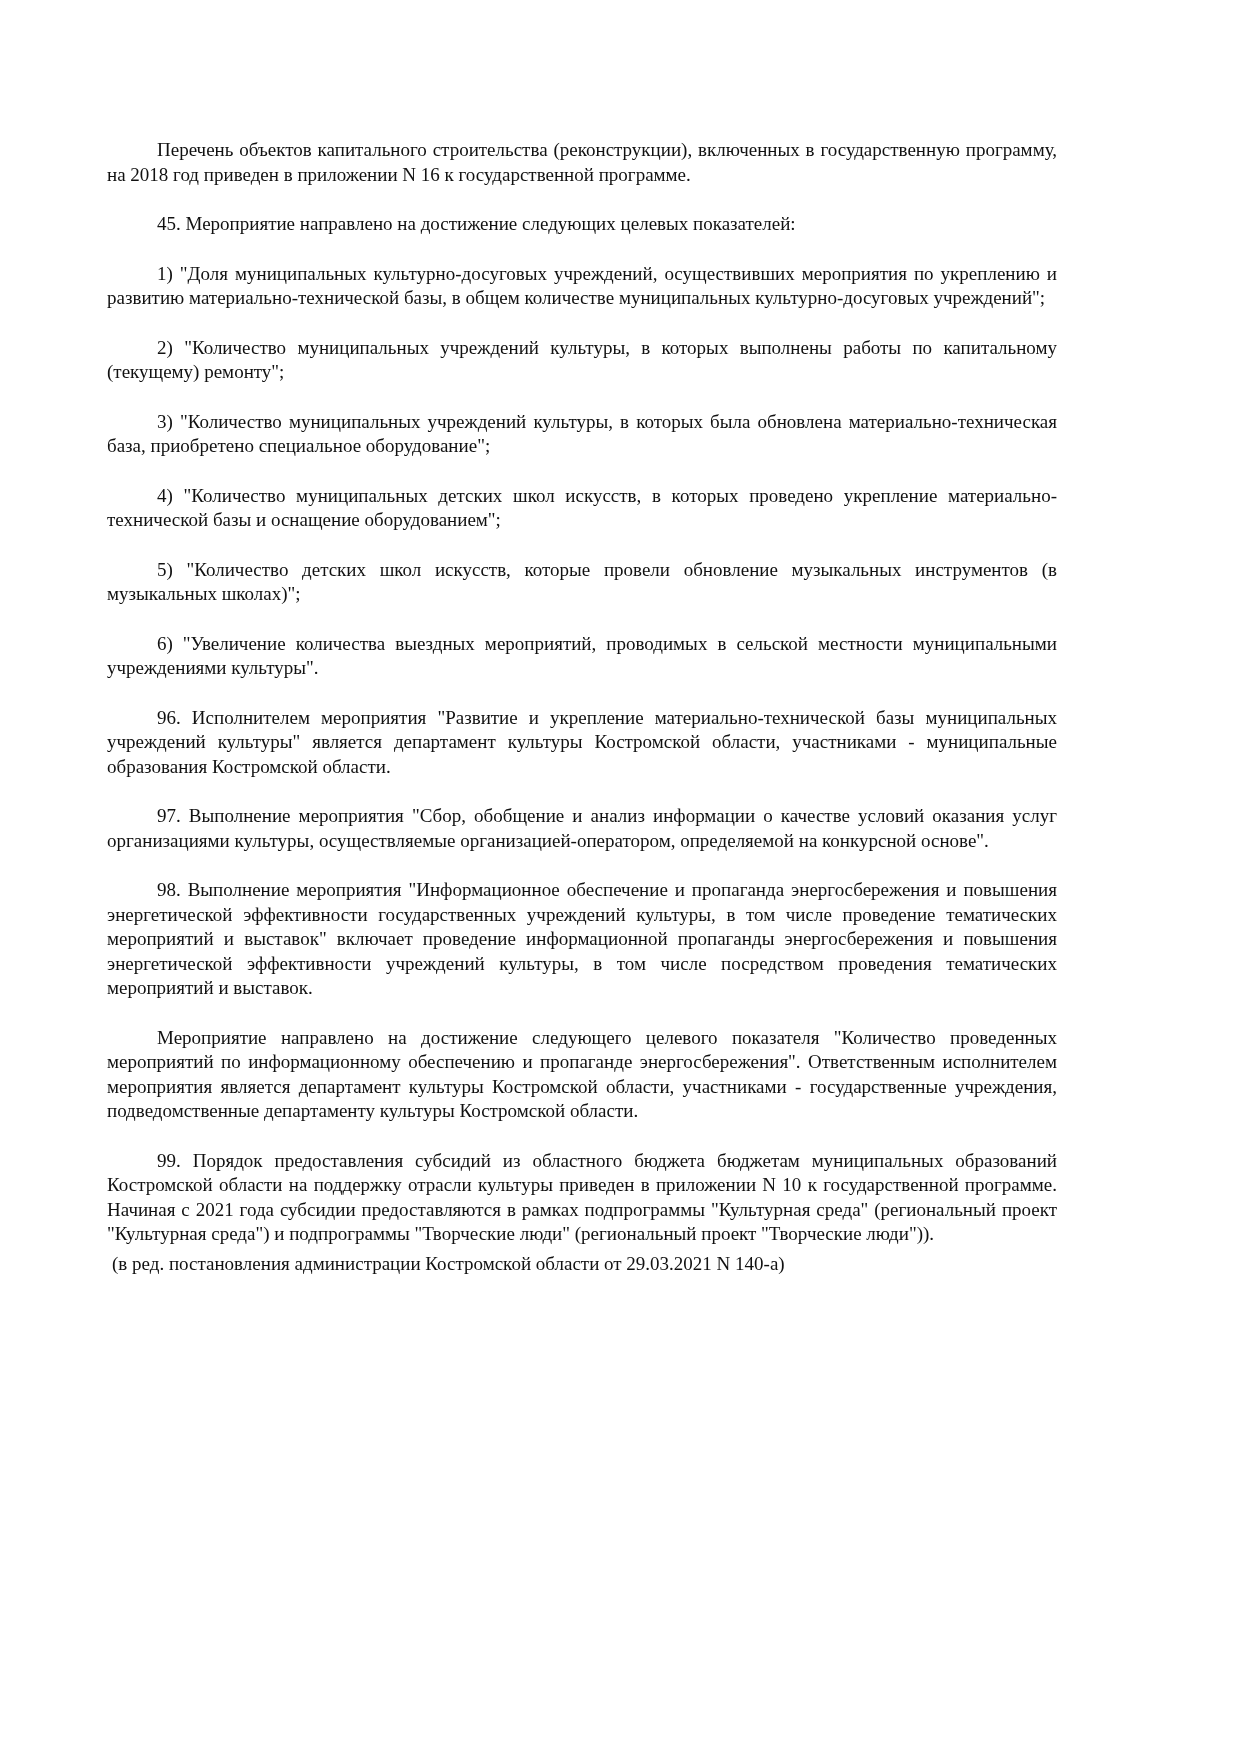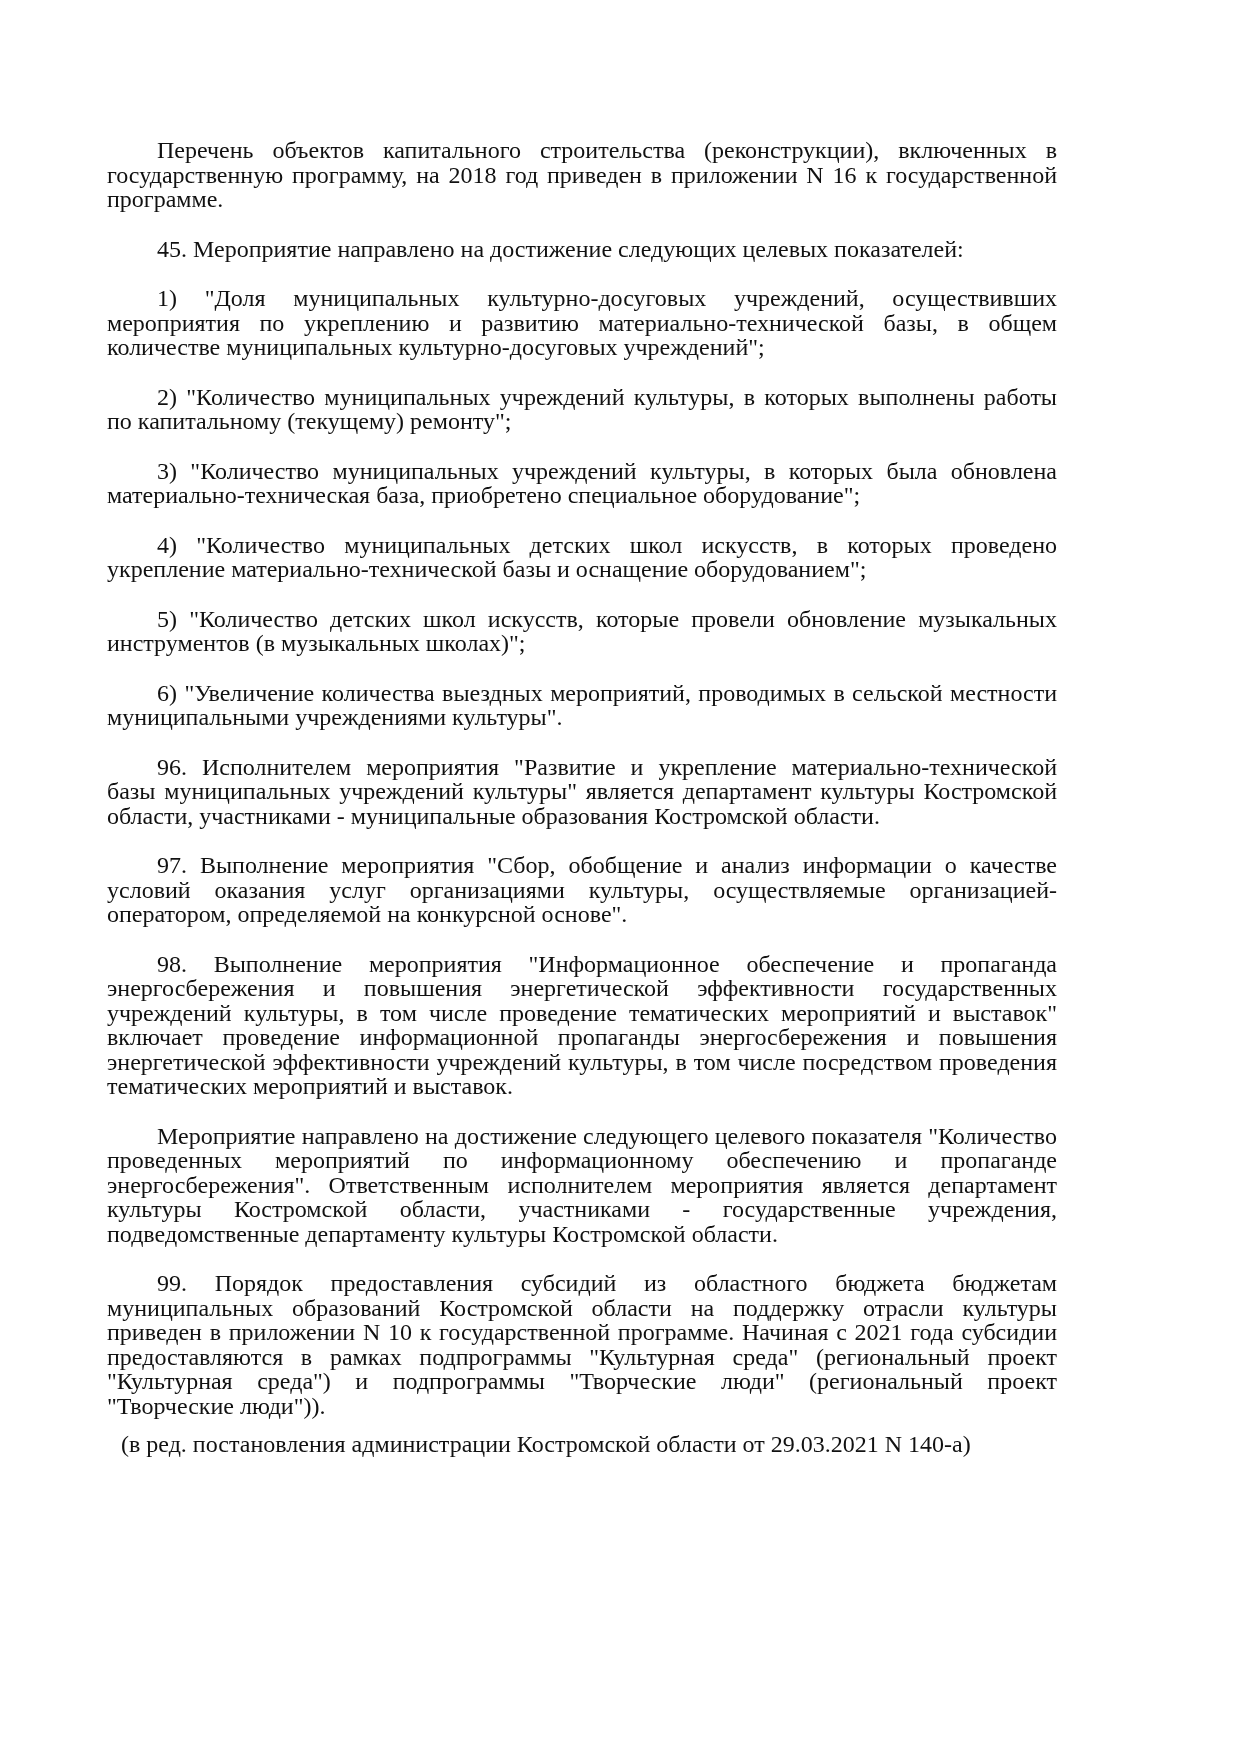--- a/index.html
+++ b/index.html
@@ -12,34 +12,34 @@
       height: 1754px;
       position: relative;
       overflow: hidden;
     }
     .page {
       position: absolute;
       left: 107px;
       top: 138px;
       width: 950px;
       font-family: "Liberation Serif", "DejaVu Serif", serif;
-      font-size: 24px;
+      font-size: 19px;
       line-height: 24.5px;
       color: #111111;
     }
     .para {
       margin: 0 0 25px 0;
       text-align: justify;
       text-indent: 50px;
     }
     .para.tight {
       margin-bottom: 0;
     }
     .note {
-      margin: 14px;
+      margin: 5px;
       text-indent: 0;
       text-align: left;
     }
   </style>
 </head>
 <body>
 
 <div class="page">
   <p class="para">Перечень объектов капитального строительства (реконструкции), включенных в государственную программу, на 2018 год приведен в приложении N 16 к государственной программе.</p>
   <p class="para">45. Мероприятие направлено на достижение следующих целевых показателей:</p>

